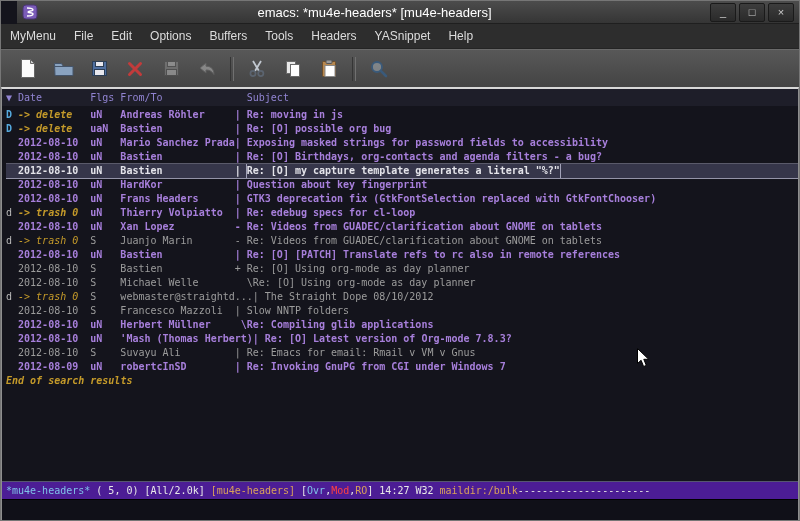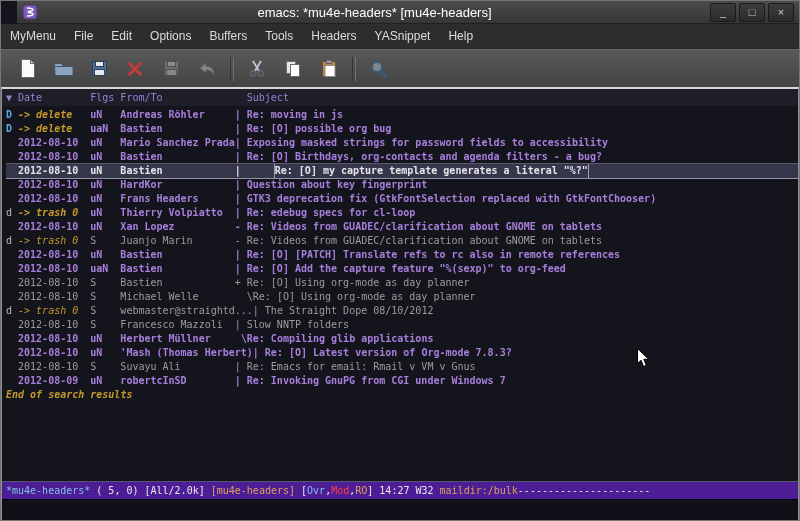--- a/index.html
+++ b/index.html
@@ -54,21 +54,21 @@
   .c-from    { display:inline-block; min-width:19ch; white-space:pre; vertical-align:top; }
   .c-thread  { display:inline-block; min-width:2ch;  white-space:pre; vertical-align:top; }
   .c-subject { display:inline-block; white-space:pre; vertical-align:top; }
   .face-unread span { color:#a77fdb; font-weight:bold; }
   .face-read   span { color:#9c9c9c; font-weight:normal; }
   .row .mark-target { color:#c49a2a !important; font-style:italic; }
   .row .mark-cap { color:#56aade !important; font-style:normal; }
   .row .mark-low { color:#b8b8b8 !important; font-weight:normal; font-style:normal; }
   .row.current { background:#36364a; box-shadow:0 1px 0 #9494a8, 0 -1px 0 #5a5a6a; }
   .row.current span { color:#e4e4ea !important; font-weight:bold; font-style:normal; }
-  .row.current .c-subject { outline:1px solid #a2a2b8;margin-left:28px; }
+  .row.current .c-subject { outline:1px solid #a2a2b8; }
   .end-marker { height:14px; line-height:14px; color:#c49a2a; font-style:italic; font-weight:bold; }
   
   .mode-line {
     height:17px; flex:0 0 17px; line-height:17px; background:#4c1d95; color:#e8e8e8;
     padding-left:4px; white-space:pre; overflow:hidden; border-top:1px solid #565670;
     font-weight:normal;
   }
   .seg-plain { color:#e8e8e8; }
   .seg-blue-bold { color:#7fc1e8; }
   .seg-blue { color:#7fc1e8; }
@@ -186,21 +186,20 @@
           <div class="row face-unread"><span class="c-prefix mark-cap">D</span><span class="c-date mark-target">-&gt; delete</span><span class="c-flags">uaN</span><span class="c-from">Bastien</span><span class="c-thread">|</span><span class="c-subject">Re: [O] possible org bug</span></div>
           <div class="row face-unread"><span class="c-prefix "></span><span class="c-date">2012-08-10</span><span class="c-flags">uN</span><span class="c-from">Mario Sanchez Prada</span><span class="c-thread">|</span><span class="c-subject">Exposing masked strings for password fields to accessibility</span></div>
           <div class="row face-unread"><span class="c-prefix "></span><span class="c-date">2012-08-10</span><span class="c-flags">uN</span><span class="c-from">Bastien</span><span class="c-thread">|</span><span class="c-subject">Re: [O] Birthdays, org-contacts and agenda filters - a bug?</span></div>
           <div class="row face-unread current"><span class="c-prefix "></span><span class="c-date">2012-08-10</span><span class="c-flags">uN</span><span class="c-from">Bastien</span><span class="c-thread">|</span><span class="c-subject">Re: [O] my capture template generates a literal "%?"</span></div>
           <div class="row face-unread"><span class="c-prefix "></span><span class="c-date">2012-08-10</span><span class="c-flags">uN</span><span class="c-from">HardKor</span><span class="c-thread">|</span><span class="c-subject">Question about key fingerprint</span></div>
           <div class="row face-unread"><span class="c-prefix "></span><span class="c-date">2012-08-10</span><span class="c-flags">uN</span><span class="c-from">Frans Headers</span><span class="c-thread">|</span><span class="c-subject">GTK3 deprecation fix (GtkFontSelection replaced with GtkFontChooser)</span></div>
           <div class="row face-unread"><span class="c-prefix mark-low">d</span><span class="c-date mark-target">-&gt; trash 0</span><span class="c-flags">uN</span><span class="c-from">Thierry Volpiatto</span><span class="c-thread">|</span><span class="c-subject">Re: edebug specs for cl-loop</span></div>
           <div class="row face-unread"><span class="c-prefix "></span><span class="c-date">2012-08-10</span><span class="c-flags">uN</span><span class="c-from">Xan Lopez</span><span class="c-thread">-</span><span class="c-subject">Re: Videos from GUADEC/clarification about GNOME on tablets</span></div>
           <div class="row face-read"><span class="c-prefix mark-low">d</span><span class="c-date mark-target">-&gt; trash 0</span><span class="c-flags">S</span><span class="c-from">Juanjo Marin</span><span class="c-thread">-</span><span class="c-subject">Re: Videos from GUADEC/clarification about GNOME on tablets</span></div>
           <div class="row face-unread"><span class="c-prefix "></span><span class="c-date">2012-08-10</span><span class="c-flags">uN</span><span class="c-from">Bastien</span><span class="c-thread">|</span><span class="c-subject">Re: [O] [PATCH] Translate refs to rc also in remote references</span></div>
-          <div class="row face-unread"><span class="c-prefix "></span><span class="c-date">2012-08-10</span><span class="c-flags">uaN</span><span class="c-from">Bastien</span><span class="c-thread">|</span><span class="c-subject">Re: [O] Add the capture feature "%(sexp)" to org-feed</span></div>
           <div class="row face-read"><span class="c-prefix "></span><span class="c-date">2012-08-10</span><span class="c-flags">S</span><span class="c-from">Bastien</span><span class="c-thread">+</span><span class="c-subject">Re: [O] Using org-mode as day planner</span></div>
           <div class="row face-read"><span class="c-prefix "></span><span class="c-date">2012-08-10</span><span class="c-flags">S</span><span class="c-from">Michael Welle</span><span class="c-thread">  \</span><span class="c-subject">Re: [O] Using org-mode as day planner</span></div>
           <div class="row face-read"><span class="c-prefix mark-low">d</span><span class="c-date mark-target">-&gt; trash 0</span><span class="c-flags">S</span><span class="c-from">webmaster@straightd...</span><span class="c-thread">|</span><span class="c-subject">The Straight Dope 08/10/2012</span></div>
           <div class="row face-read"><span class="c-prefix "></span><span class="c-date">2012-08-10</span><span class="c-flags">S</span><span class="c-from">Francesco Mazzoli</span><span class="c-thread">|</span><span class="c-subject">Slow NNTP folders</span></div>
           <div class="row face-unread"><span class="c-prefix "></span><span class="c-date">2012-08-10</span><span class="c-flags">uN</span><span class="c-from">Herbert Müllner</span><span class="c-thread"> \</span><span class="c-subject">Re: Compiling glib applications</span></div>
           <div class="row face-unread"><span class="c-prefix "></span><span class="c-date">2012-08-10</span><span class="c-flags">uN</span><span class="c-from">'Mash (Thomas Herbert)</span><span class="c-thread">|</span><span class="c-subject">Re: [O] Latest version of Org-mode 7.8.3?</span></div>
           <div class="row face-read"><span class="c-prefix "></span><span class="c-date">2012-08-10</span><span class="c-flags">S</span><span class="c-from">Suvayu Ali</span><span class="c-thread">|</span><span class="c-subject">Re: Emacs for email: Rmail v VM v Gnus</span></div>
           <div class="row face-unread"><span class="c-prefix "></span><span class="c-date">2012-08-09</span><span class="c-flags">uN</span><span class="c-from">robertcInSD</span><span class="c-thread">|</span><span class="c-subject">Re: Invoking GnuPG from CGI under Windows 7</span></div>
         </div>
       <div class="end-marker">End of search results</div>

